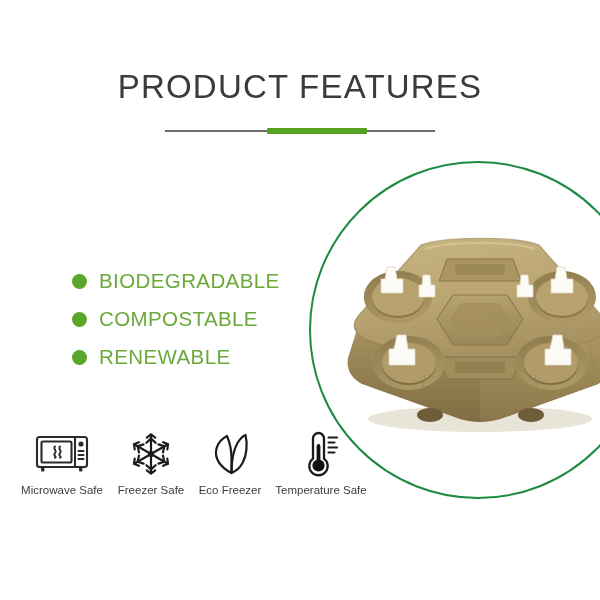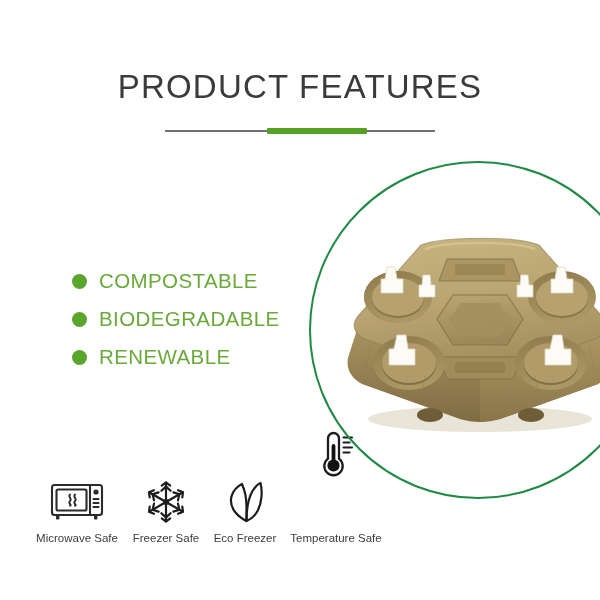--- a/index.html
+++ b/index.html
@@ -93,21 +93,21 @@
   }
 
   
   #badge-row {
     position: absolute;
     left: 28px;
     top: 430px;
     width: 345px;
     display: flex;
     align-items: flex-end;
-    justify-content: space-between;
+    justify-content: flex-end;
   }
   .badge {
     display: flex;
     flex-direction: column;
     align-items: center;
     flex: 0 0 auto;
   }
   .badge-icon {
     height: 48px;
     display: flex;
@@ -117,21 +117,21 @@
   .badge-label {
     margin-top: 6px;
     font-size: 11.5px;
     color: #3c3c3c;
     white-space: nowrap;
     text-align: center;
   }
   #badge-microwave { width: 98px; }
   #badge-freezer   { width: 80px; }
   #badge-eco       { width: 78px; }
-  #badge-temp      { width: 104px; gap: 48px; }
+  #badge-temp      { width: 104px; }
 
   
   #product-panel {
     position: absolute;
     left: 309px;
     top: 161px;
     width: 342px;
     height: 342px;
   }
   #product-circle {
@@ -160,26 +160,26 @@
 
   <div id="title-divider">
     <div id="divider-line"></div>
     <div id="divider-accent"></div>
   </div>
 
   <div id="feature-list">
 
     <div class="feature-item">
       <span class="feature-dot"></span>
-      <span class="feature-label">COMPOSTABLE</span>
+      <span class="feature-label">BIODEGRADABLE</span>
     </div>
 
     <div class="feature-item">
       <span class="feature-dot"></span>
-      <span class="feature-label">BIODEGRADABLE</span>
+      <span class="feature-label">COMPOSTABLE</span>
     </div>
 
     <div class="feature-item">
       <span class="feature-dot"></span>
       <span class="feature-label">RENEWABLE</span>
     </div>
 
   </div>
 
   <div id="badge-row">

